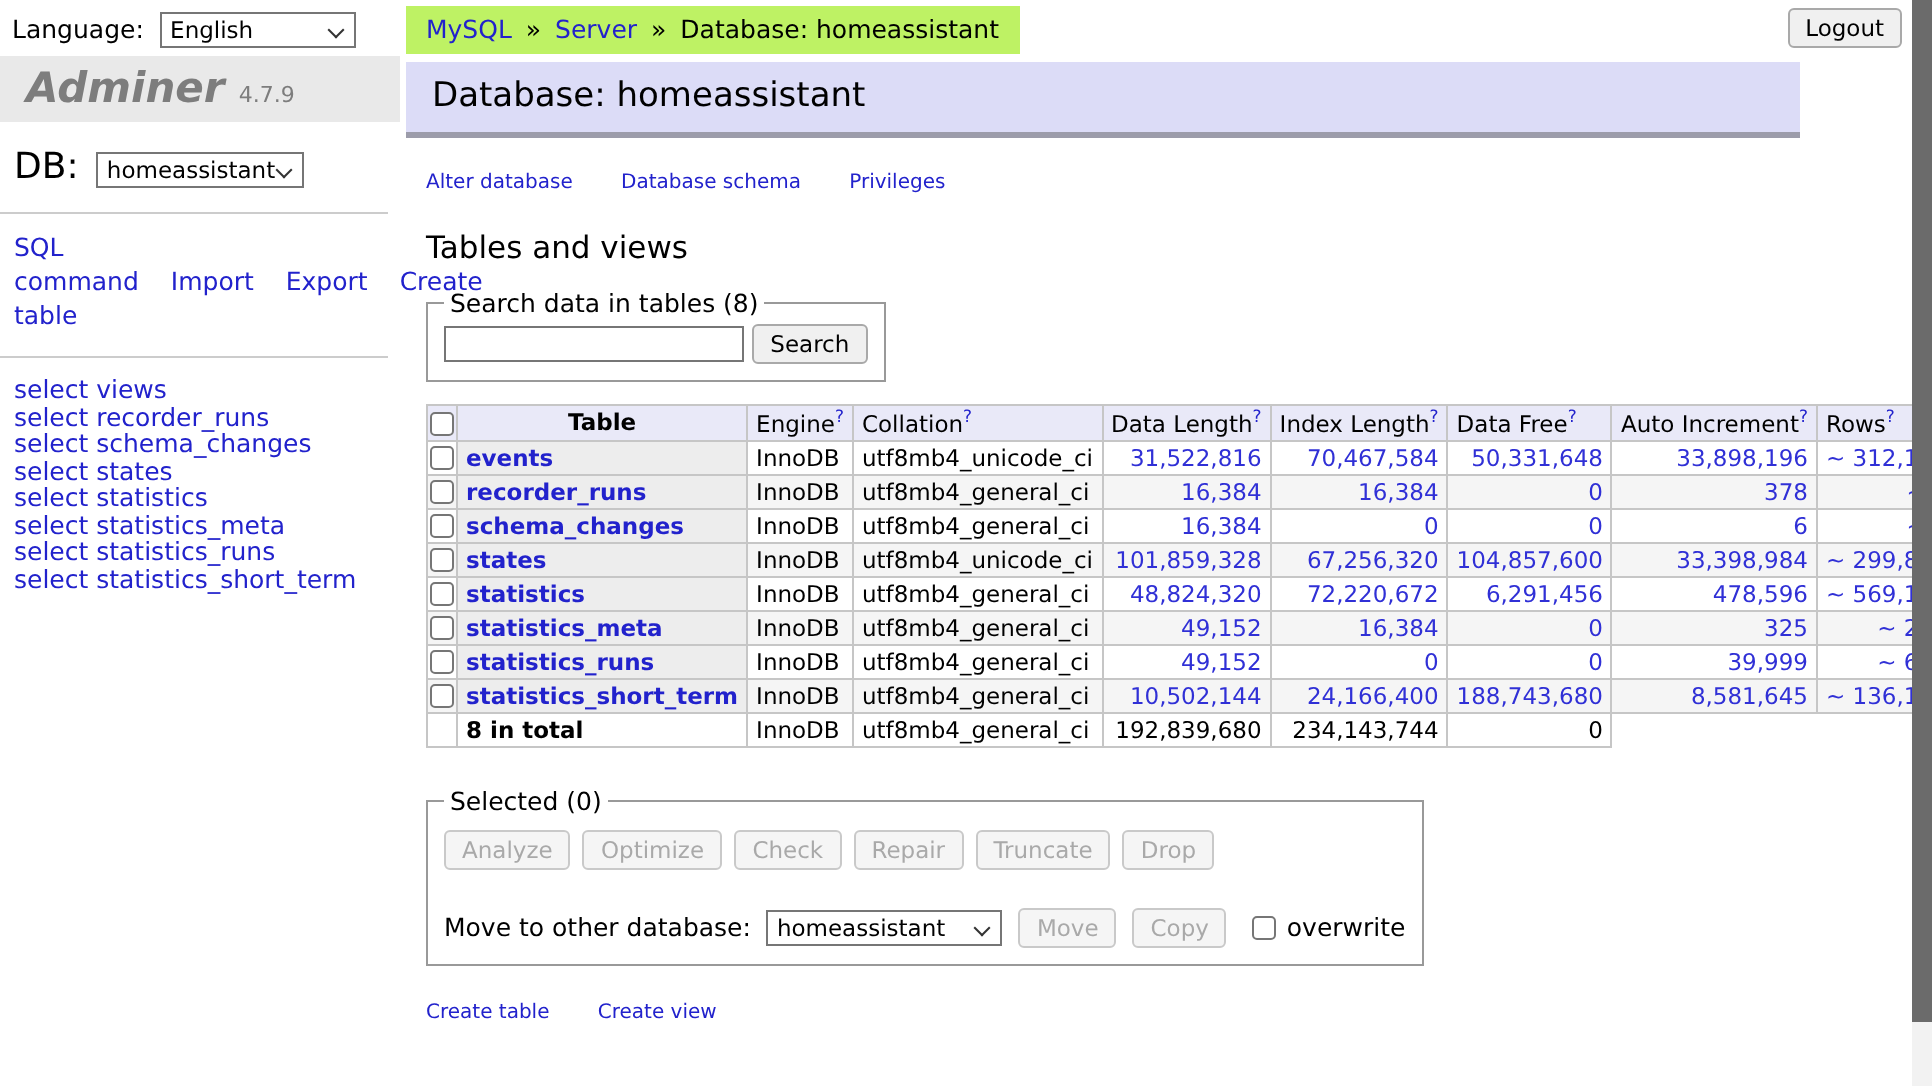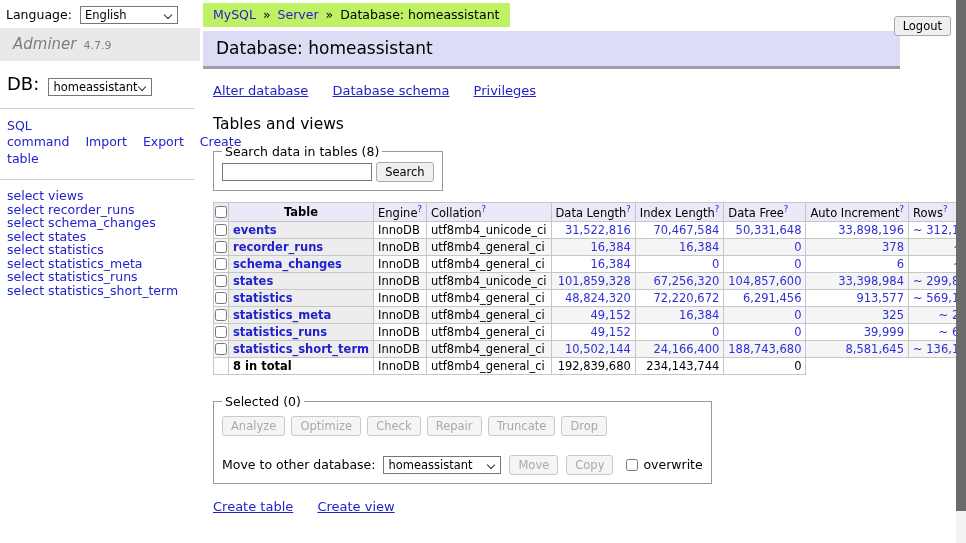--- a/index.html
+++ b/index.html
@@ -9,61 +9,61 @@
     background:#fff; color:#000;
     font-family:"DejaVu Sans","Liberation Sans",sans-serif; font-size:13px;
   }
   a { color:#2222cc; text-decoration:none; cursor:pointer; }
 
   
   .sidebar { position:absolute; left:0; top:0; width:200px; }
   .lang-row { padding:6px 0 2px 6px; height:26px; white-space:nowrap; }
   .lang-row label { font-size:12.5px; margin-right:4px; }
   .logo-band { background:#e9e9e9; height:33px; line-height:33px; padding-left:13px; margin-top:2px; }
-  .logo { font-style:italic; color:#7d7d7d; font-size:15px; }
+  .logo { font-style:italic; color:#7d7d7d; font-size:21px;font-weight:bold; }
   .version { color:#7d7d7d; font-size:11px; margin-left:3px; }
   .db-row { padding:12px 0 12px 7px; white-space:nowrap; }
   .db-row label { font-size:18px; margin-right:5px; }
   .sidebar hr { border:none; border-top:1px solid #ccc; margin:0; width:194px; }
   .sidebar-links { padding:9px 0 11px 7px; width:190px; }
   .sidebar-links a { margin-right:16px; font-size:12.5px; line-height:1.35; }
   .select-links { padding:9px 0 0 7px; }
   .select-links a { display:block; font-size:12.5px; line-height:13.5px; }
 
   
   .fselect {
     display:inline-block; position:relative; border:1px solid #767676; background:#fff;
     font-size:11.5px; height:18px; line-height:16px; padding:0 18px 0 4px; vertical-align:middle;
   }
   .fselect::after {
     content:""; position:absolute; right:6px; top:5px; width:5px; height:5px;
     border-right:1.6px solid #333; border-bottom:1.6px solid #333; transform:rotate(45deg);
   }
 
   
-  .logout-btn { position:absolute; top:16px; right:15px; }
+  .logout-btn { position:absolute; top:4px; right:15px; }
 
   
   .btn {
     font-family:inherit; font-size:11.5px; padding:2px 8px; color:#000;
     border:1px solid #a9a9a9; border-radius:3px; background:#f0f0f0; cursor:pointer;
   }
   .btn:disabled { color:#a9a9a9; border-color:#c9c9c9; background:#f5f5f5; }
 
   
   .main { position:absolute; left:203px; top:0; width:715px; }
   .breadcrumb { display:inline-block; background:#bef264; padding:4px 10px 5px; font-size:12.5px; margin-top:3px; }
   .breadcrumb .sep { color:#000; margin:0 3px; }
   .title-bar {
     margin-top:4px; width:697px; background:#dcdcf7; border-bottom:3px solid #9c9caa;
     padding:7px 0 8px 13px; font-size:17px;
   }
   .content { padding-left:10px; }
   .action-links { margin-top:14px; }
-  .action-links a, .bottom-links a, .routine-links a { margin-right:20px; font-size:13px;text-decoration:underline; }
+  .action-links a, .bottom-links a, .routine-links a { margin-right:20px; font-size:10px; }
   h3 { font-size:15.5px; font-weight:normal; margin:17px 0 10px; }
 
   fieldset { display:inline-block; border:1px solid #999; padding:3px 8px 8px; margin:1px 0 0; }
   legend { font-size:12.5px; padding:0 3px; }
   .search-input { width:150px; height:18px; border:1px solid #767676; font-family:inherit; font-size:12px; padding:0 3px; }
 
   
   table { border-collapse:collapse; table-layout:fixed; margin-top:11px; font-size:11.5px; }
   th, td { border:1px solid #c6c6c6; padding:1px 4px; height:17px; overflow:hidden; white-space:nowrap; }
   thead th { background:#e9e9f8; font-weight:normal; text-align:left; }
@@ -228,21 +228,21 @@
             <td class="num"><a>~ 299,833</a></td>
           </tr>
           <tr>
             <td class="chk"><input type="checkbox" style=""></td>
             <th class="name"><a>statistics</a></th>
             <td>InnoDB</td>
             <td>utf8mb4_general_ci</td>
             <td class="num"><a>48,824,320</a></td>
             <td class="num"><a>72,220,672</a></td>
             <td class="num"><a>6,291,456</a></td>
-            <td class="num"><a>913,577</a></td>
+            <td class="num"><a>478,596</a></td>
             <td class="num"><a>~ 569,159</a></td>
           </tr>
           <tr class="even">
             <td class="chk"><input type="checkbox" style=""></td>
             <th class="name"><a>statistics_meta</a></th>
             <td>InnoDB</td>
             <td>utf8mb4_general_ci</td>
             <td class="num"><a>49,152</a></td>
             <td class="num"><a>16,384</a></td>
             <td class="num"><a>0</a></td>

